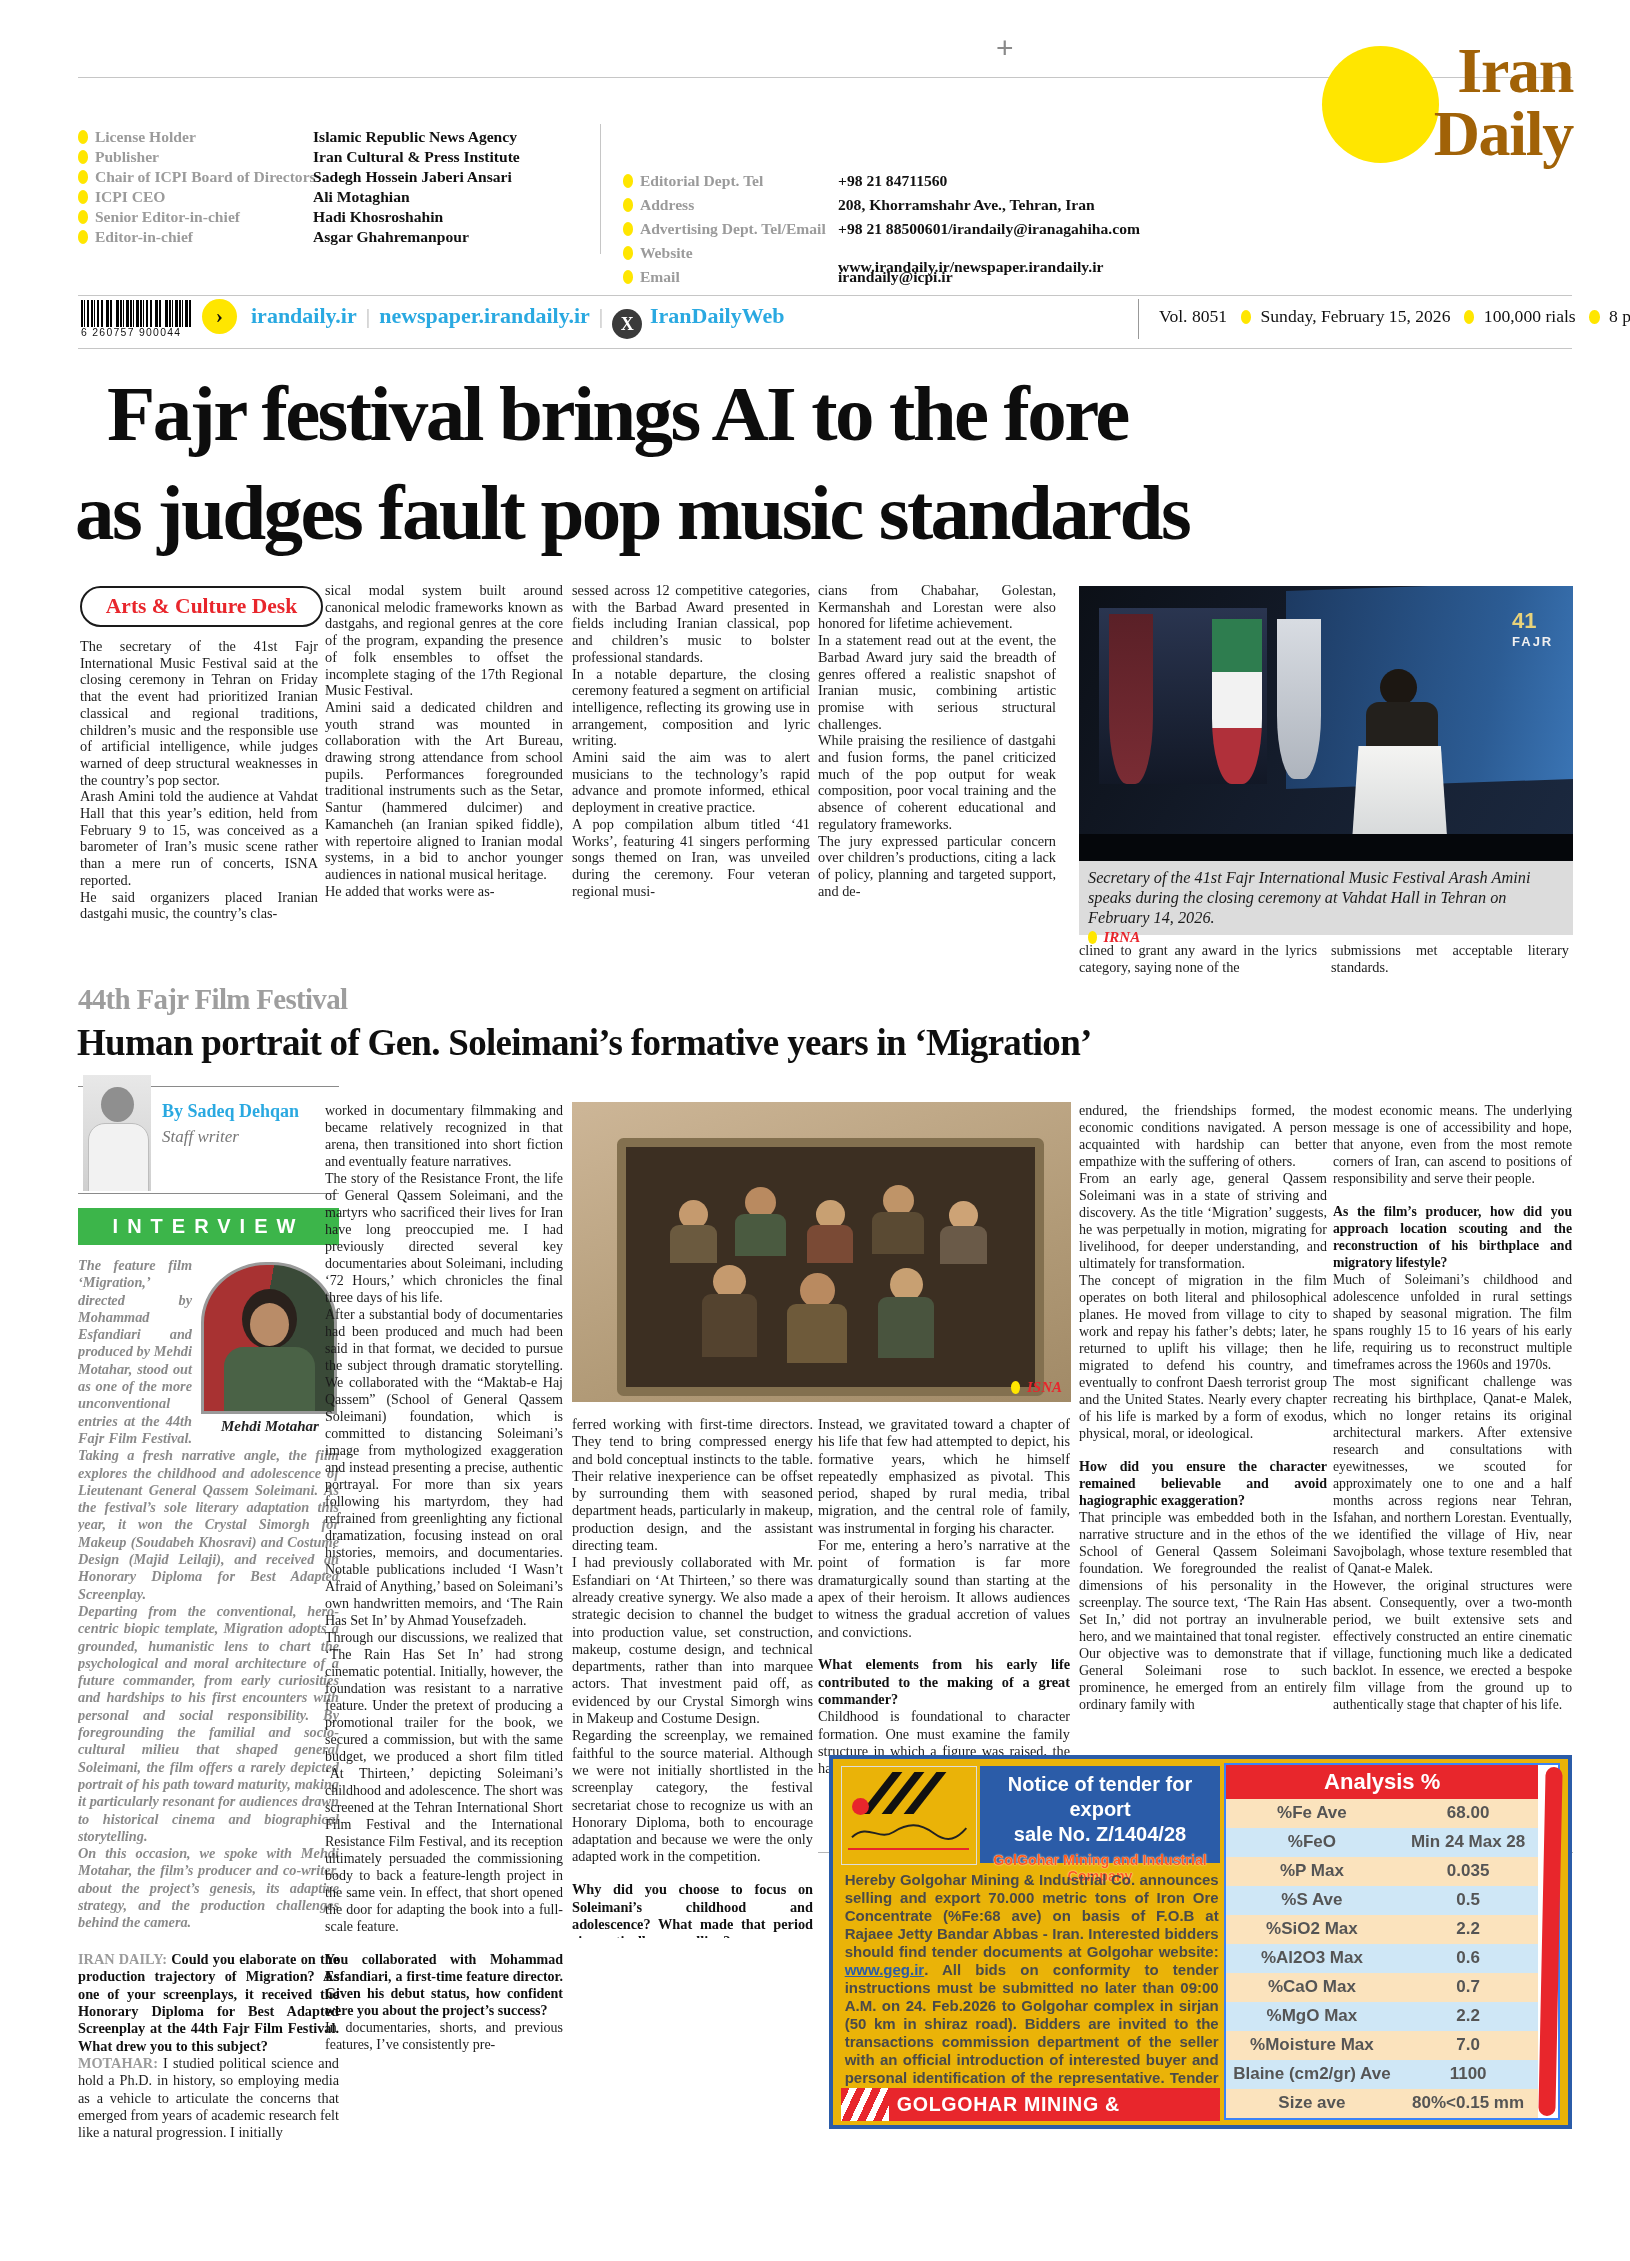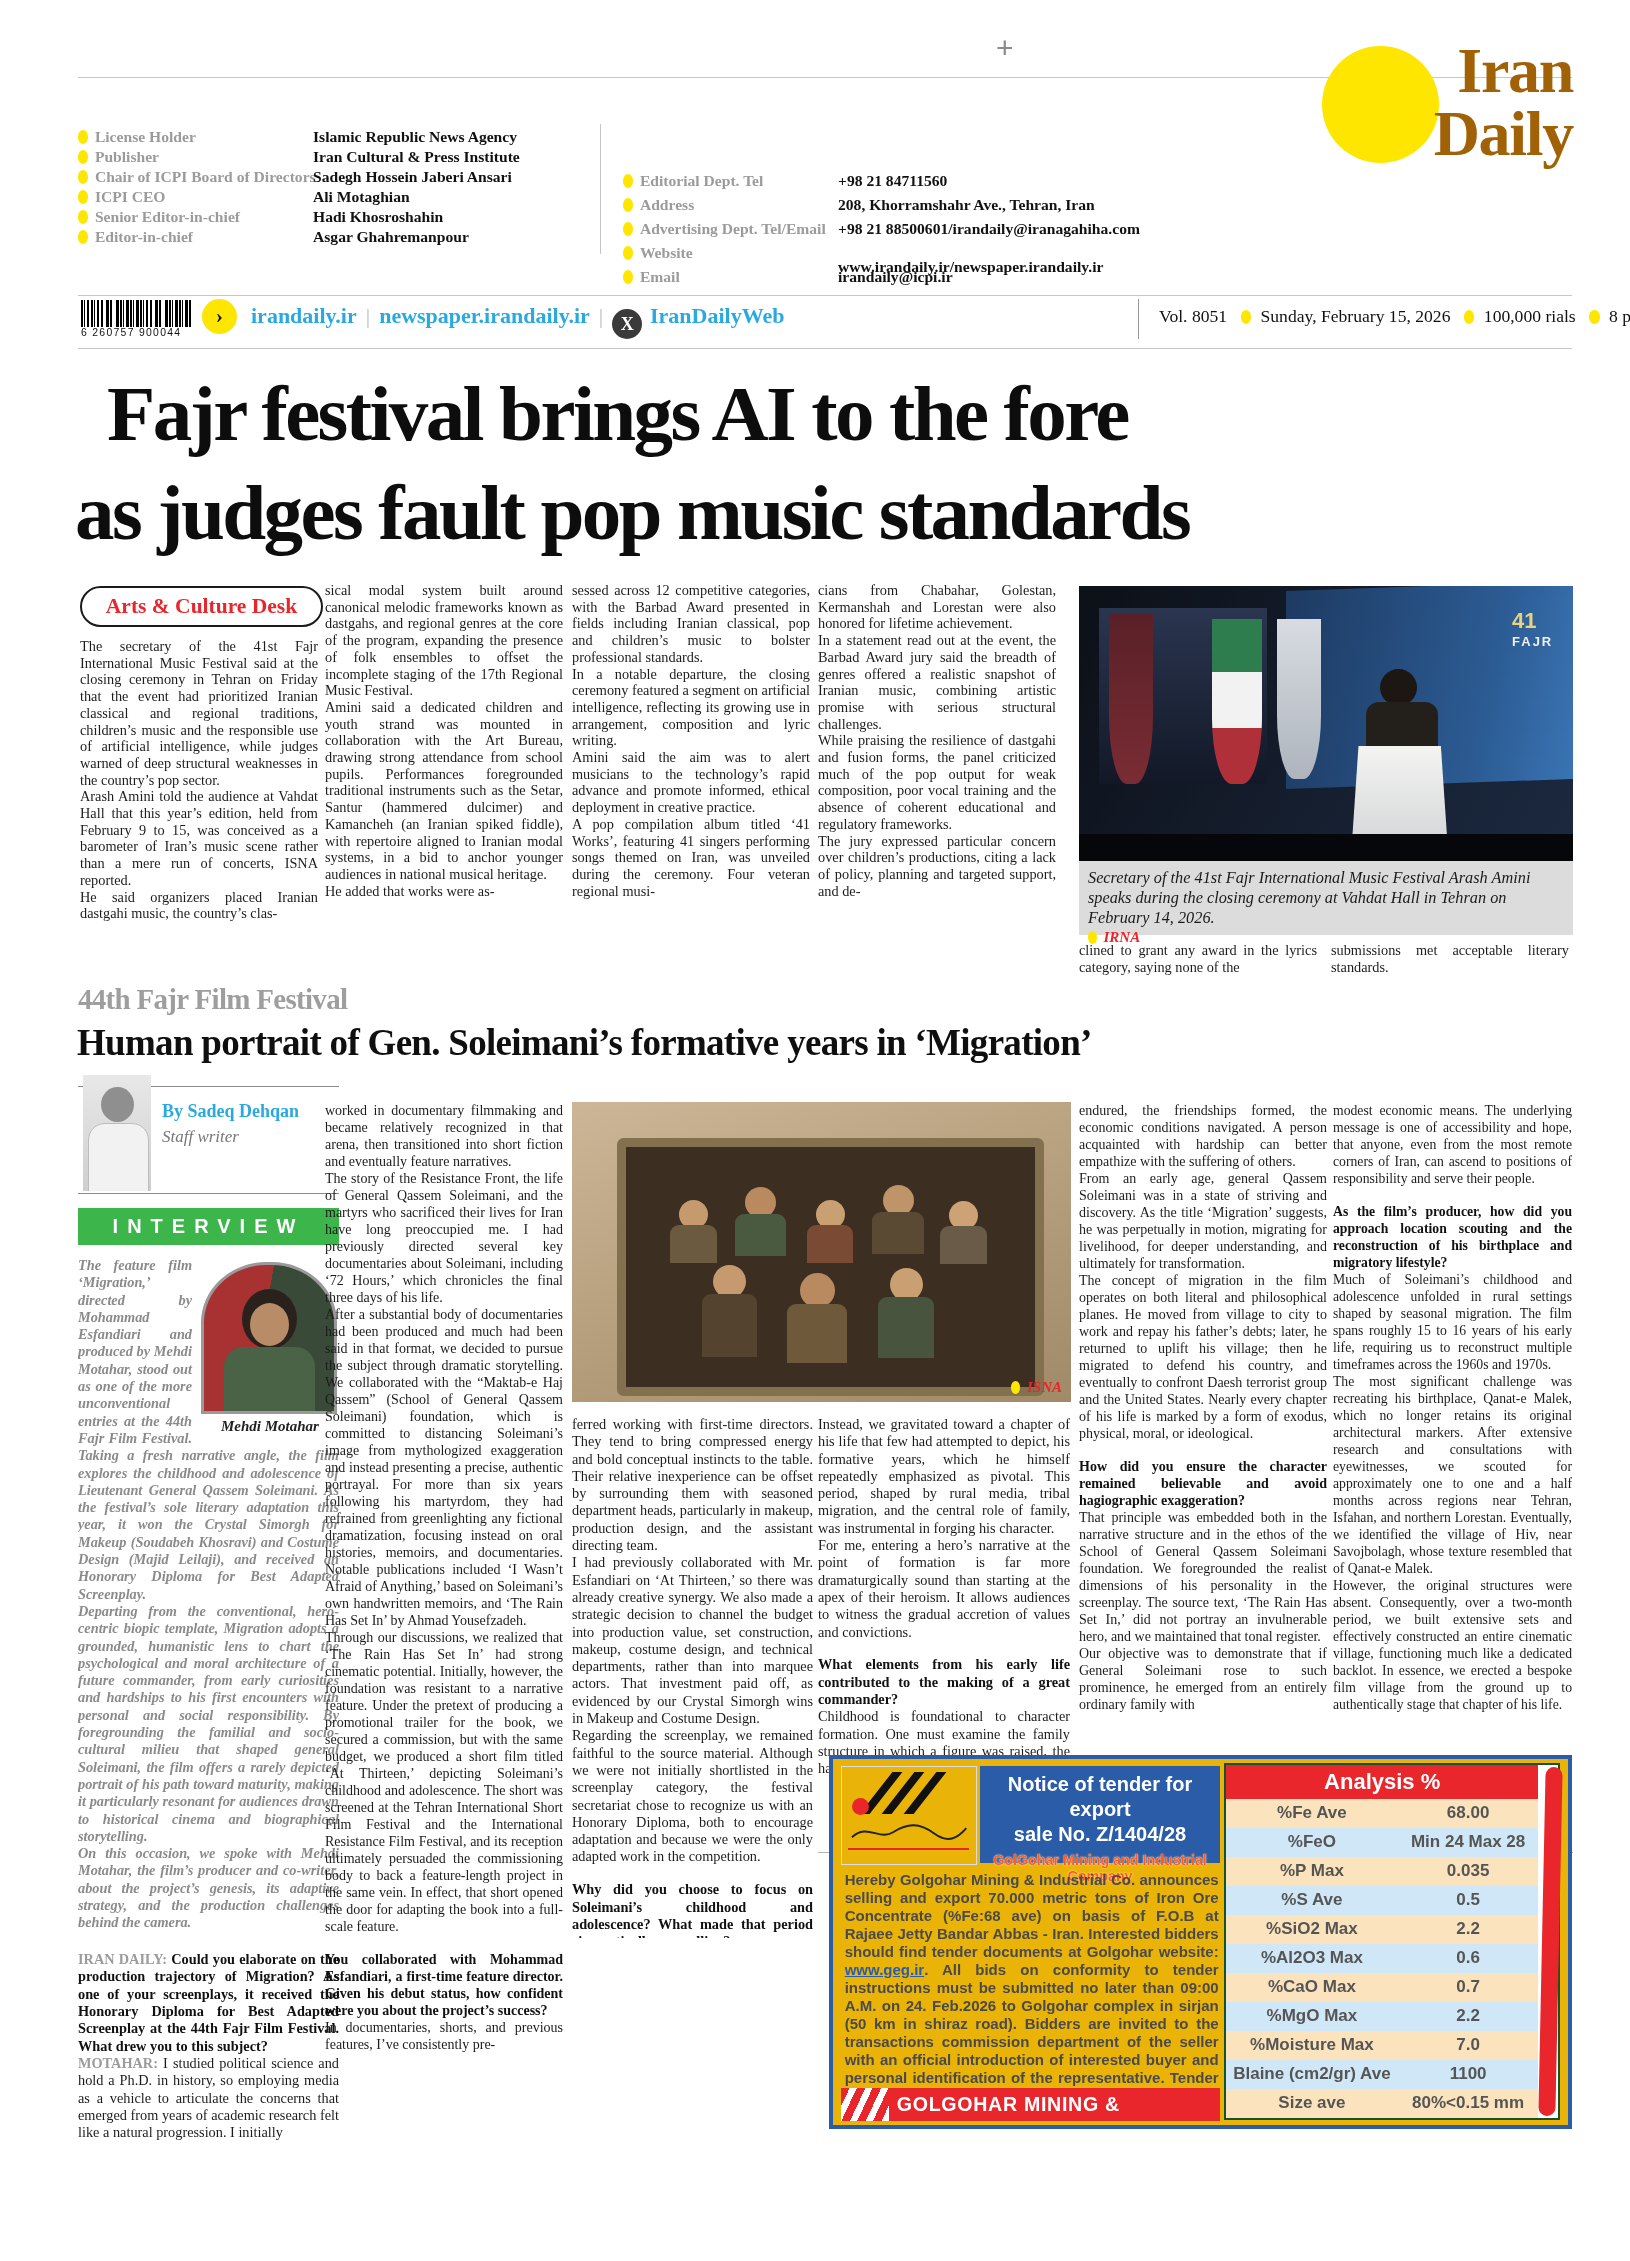--- a/index.html
+++ b/index.html
@@ -285,21 +285,21 @@
 
     <div class="abs" style="left:11.7px;top:112px;width:374px;height:215px;text-align:justify;font-size:15px;line-height:18px;font-weight:600;color:#4a4a4a;">
       <span>Hereby Golgohar Mining &amp; Industrial Co. announces selling and export 70.000 metric tons of Iron Ore Concentrate (%Fe:68 ave) on basis of F.O.B at Rajaee Jetty Bandar Abbas - Iran. Interested bidders should find tender documents at Golgohar website: </span><a href="#" style="color:#2b5ca8;text-decoration:underline;font-weight:700;">www.geg.ir</a><span>. All bids on conformity to tender instructions must be submitted no later than 09:00 A.M. on 24. Feb.2026 to Golgohar complex in sirjan (50 km in shiraz road). Bidders are invited to the transactions commission department of the seller with an official introduction of interested buyer and personal identification of the representative. Tender results shall be announced at 09:00 A.M. on 24.Feb.2026 at the office of the Seller.</span>
     </div>
 
     <div class="abs" style="left:7.8px;top:329px;width:379px;height:33px;background:#e8262c;overflow:hidden;">
       <div class="abs" style="left:0;top:0;width:48px;height:33px;background:repeating-linear-gradient(115deg,transparent 0 7.8px,#fff 7.8px 14.3px);"></div>
       <div style="margin-left:56px;color:#fff;font-weight:700;font-size:19.6px;line-height:33px;letter-spacing:0.7px;">GOLGOHAR MINING &amp; INDUSTRIAL CO.</div>
     </div>
 
-    <div class="abs" style="left:391px;top:3.9px;width:336px;height:357px;border:2px solid #14532d;box-sizing:border-box;background:#fff;">
+    <div class="abs" style="left:391px;top:3.9px;width:336px;height:357px;border:2px solid #3b82f6;box-sizing:border-box;background:#fff;">
       <div class="abs" style="right:-1.3px;top:2.6px;width:17px;height:349px;background:#e8262c;border-radius:10.4px;transform:rotate(1.2deg);"></div>
       <div style="display:flex;flex-direction:column;height:100%;box-sizing:border-box;padding-right:19.6px;">
         <div style="background:#e8262c;color:#fff;font-weight:700;font-size:22px;text-align:center;line-height:34px;height:34px;">Analysis %</div>
         <div class="trow">
             <div>%Fe Ave</div>
             <div>68.00</div>
           </div>
         <div class="trow">
             <div>%FeO</div>
             <div>Min 24   Max 28</div>

